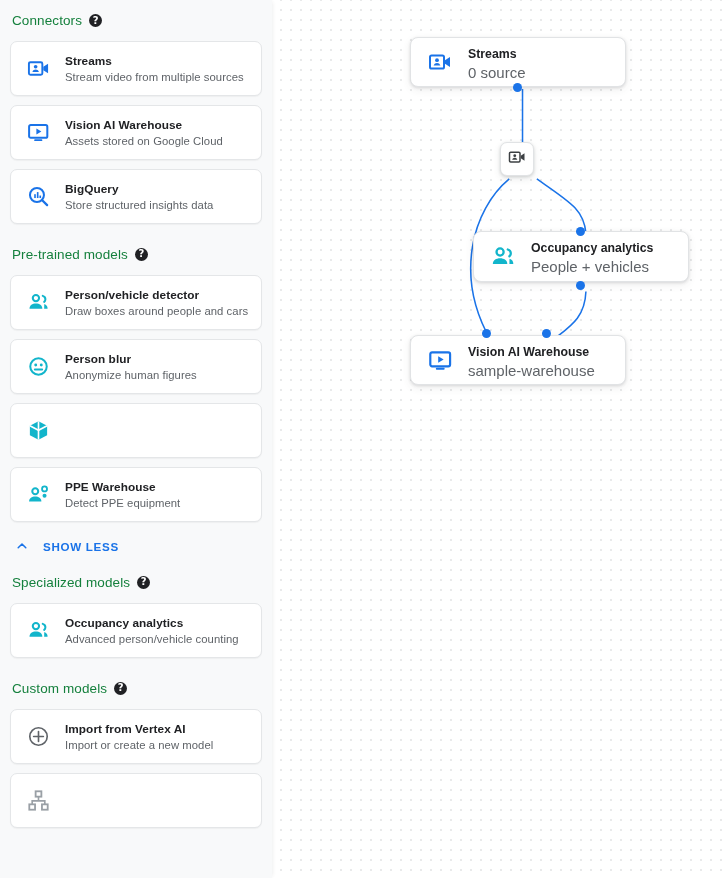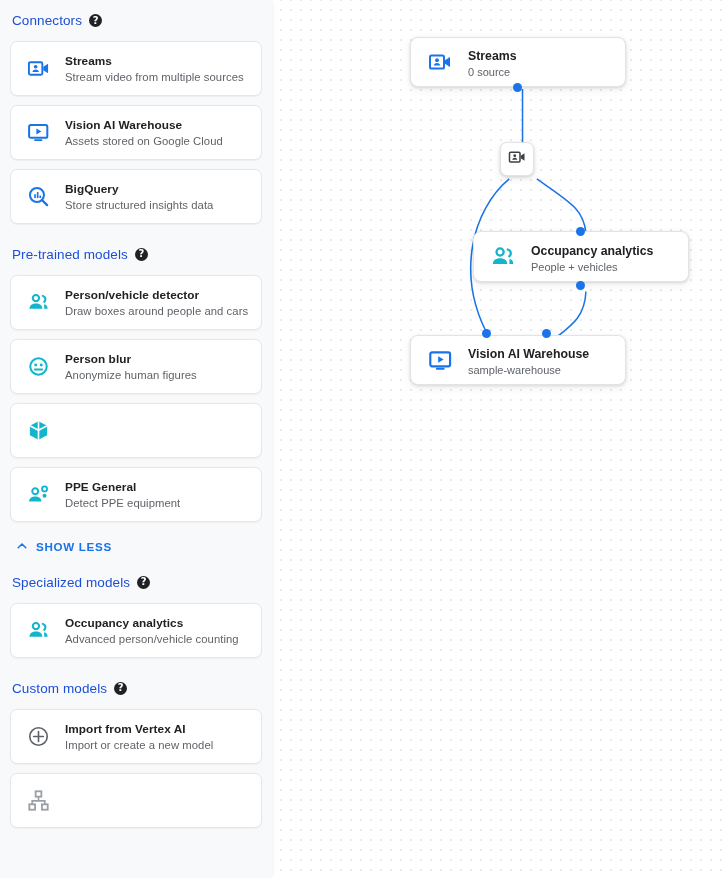--- a/index.html
+++ b/index.html
@@ -21,21 +21,21 @@
     z-index: 5;
     box-shadow: 2px 0 4px -2px rgba(60,64,67,.12);
   }
   .section-head {
     display: flex; align-items: center; gap: 7px;
     padding: 0 2px;
     height: 42px;
   }
   .section-head.first { height: 41px; }
   .section-title {
-    font-size: 13.5px; color: #1d4ed8; letter-spacing: .1px;
+    font-size: 13.5px; color: #15803d; letter-spacing: .1px;
   }
   .help-icon {
     width: 13px; height: 13px; border-radius: 50%;
     background: #202124; color: #fff;
     font-size: 10px; font-weight: bold;
     display: flex; align-items: center; justify-content: center;
     line-height: 1; flex: none; cursor: pointer;
     font-family: "DejaVu Sans", sans-serif;
   }
   .card {
@@ -53,21 +53,21 @@
   .card-txt { margin-left: 14px; min-width: 0; }
   .card-title {
     font-size: 11.8px; font-weight: bold; color: #202124;
     letter-spacing: .05px; white-space: nowrap;
   }
   .card-sub {
     font-size: 11.3px; color: #5f6368; margin-top: 3px;
     white-space: nowrap; letter-spacing: .05px;
   }
   #show-less {
-    display: flex; align-items: center; gap: 7px;
+    display: flex; align-items: center; gap: 14px;
     color: #1a73e8; font-size: 11.6px; font-weight: bold;
     letter-spacing: .7px;
     height: 30px; padding-left: 5px; cursor: pointer;
     margin-top: 1px;
   }
 
   
   #canvas {
     flex: 1; position: relative;
     background-color: #ffffff;
@@ -84,21 +84,21 @@
     border-radius: 8px;
     display: flex; align-items: center;
     padding-left: 14px;
     box-shadow: 0 1px 3px rgba(60,64,67,.16), 0 3px 8px rgba(60,64,67,.08);
     cursor: pointer;
     z-index: 3;
   }
   .node-ico { width: 30px; flex: none; display: flex; align-items: center; justify-content: center; }
   .node-txt { margin-left: 13px; }
   .node-title { font-size: 12.3px; font-weight: bold; color: #202124; white-space: nowrap; }
-  .node-sub { font-size: 11px; color: #5f6368; margin-top: 2px; white-space: nowrap; }
+  .node-sub { font-size: 15px; color: #5f6368; margin-top: 2px; white-space: nowrap; }
   .badge-node {
     position: absolute;
     width: 34px; height: 34px;
     background: #fff; border: 1px solid #e1e3e5; border-radius: 7px;
     display: flex; align-items: center; justify-content: center;
     box-shadow: 0 1px 3px rgba(60,64,67,.18), 0 3px 7px rgba(60,64,67,.10);
     cursor: pointer; z-index: 4;
   }
   .port {
     position: absolute; width: 9px; height: 9px; border-radius: 50%;
@@ -201,21 +201,21 @@
       <div class="card">
         <span class="card-ico">
           <svg width="23" height="23" viewBox="0 0 24 24">
             <circle cx="8.6" cy="8.6" r="3.1" fill="none" stroke="#12b5cb" stroke-width="2.1"></circle>
             <path d="M2.2 19.2c0-3.3 2.9-5.1 6.4-5.1s6.4 1.8 6.4 5.1z" fill="#12b5cb"></path>
             <circle cx="18.3" cy="6.2" r="2.6" fill="none" stroke="#12b5cb" stroke-width="1.9"></circle>
             <circle cx="18.3" cy="13.4" r="2.1" fill="#12b5cb"></circle>
           </svg>
         </span>
         <span class="card-txt">
-          <div class="card-title">PPE General</div>
+          <div class="card-title">PPE Warehouse</div>
           <div class="card-sub">Detect PPE equipment</div>
         </span>
       </div>
       <div id="show-less">
         <span style="display: flex;">
           <svg width="14" height="14" viewBox="0 0 24 24">
             <path d="M5.5 15 L12 8.6 L18.5 15" fill="none" stroke="#1a73e8" stroke-width="2.6" stroke-linecap="round" stroke-linejoin="round"></path>
           </svg>
         </span>
         <span>SHOW LESS</span>

